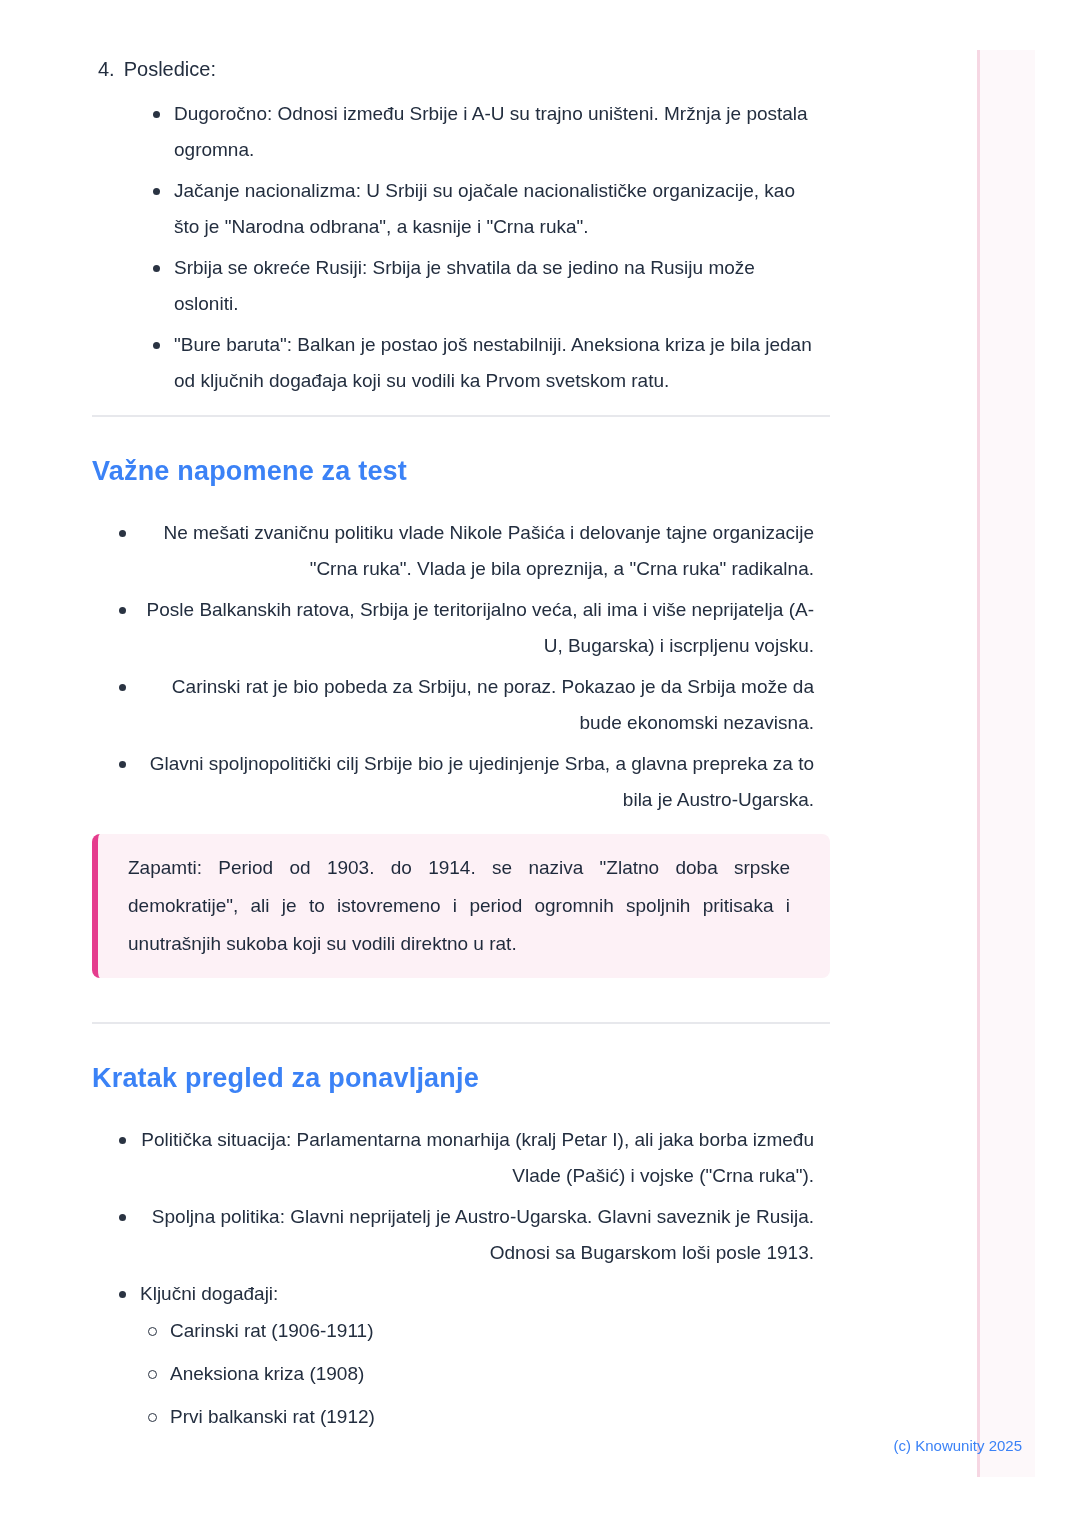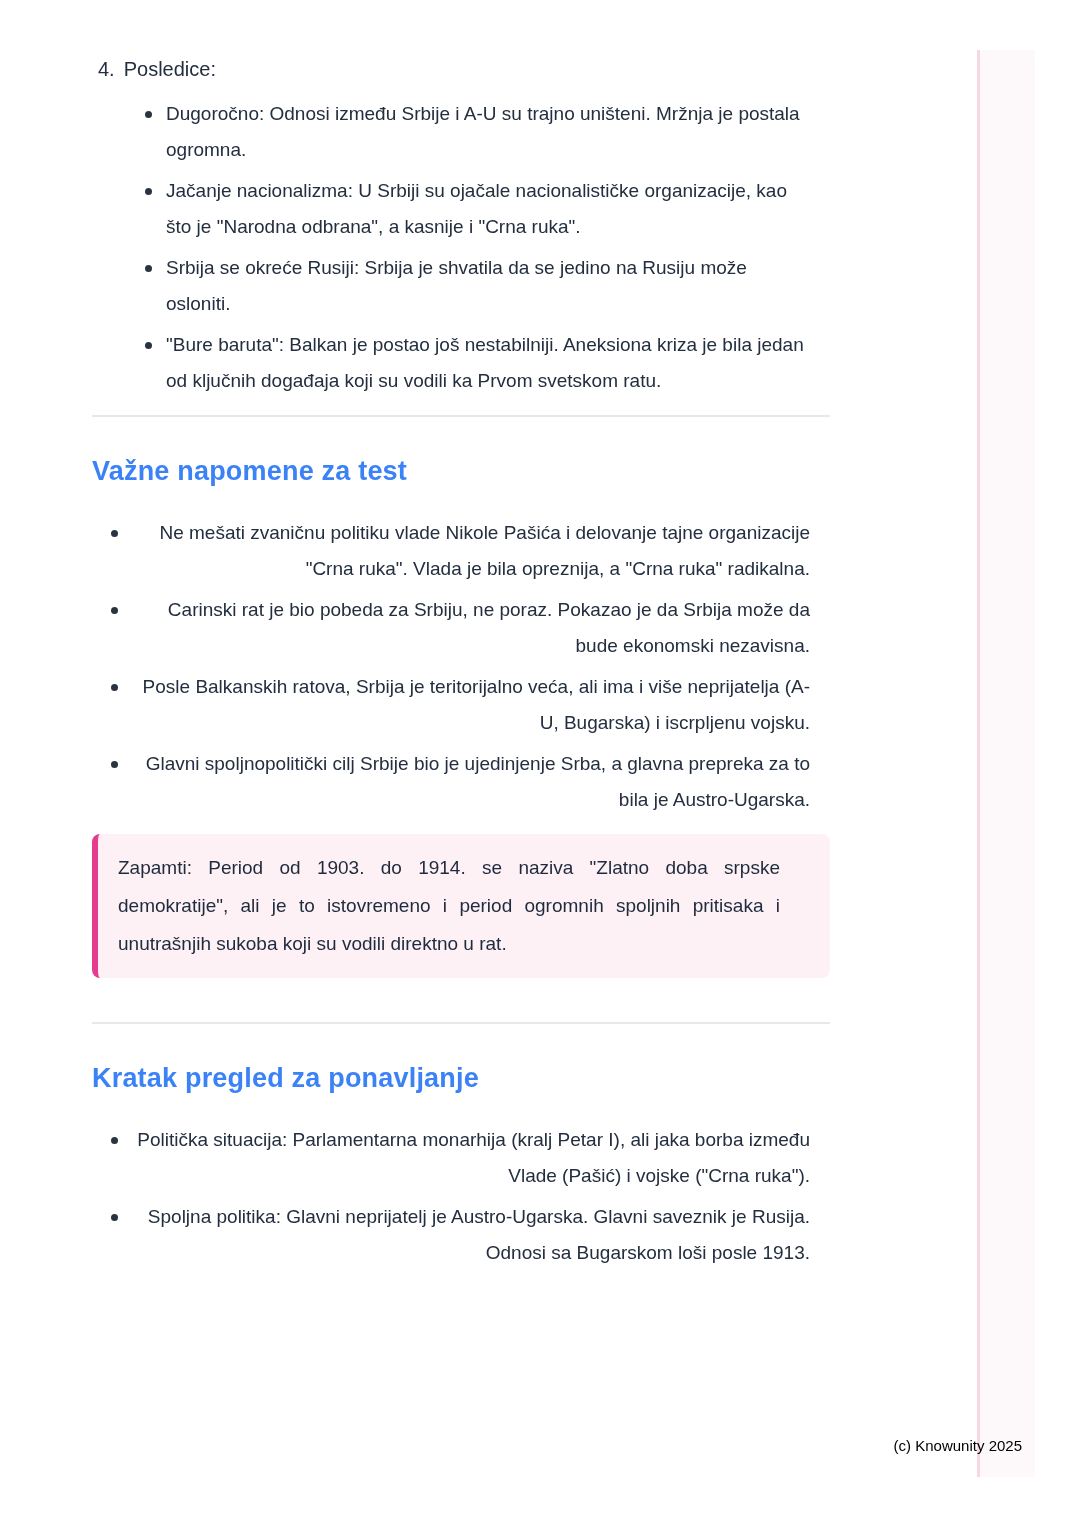--- a/index.html
+++ b/index.html
@@ -12,21 +12,21 @@
   .side-page{
     position:absolute;left:977px;top:50px;width:55px;height:1427px;
     background:#fdf8fa;border-left:3px solid #f6d7e3;
   }
   .content{position:absolute;left:92px;top:54px;width:738px;}
 
   .num-line{font-size:20px;line-height:30px;margin:0 0 0 6px;}
   .num{margin-right:9px;font-weight:400;}
   .b{font-weight:400;}
 
-  ul{list-style:none;margin:8px;padding:0;}
+  ul{list-style:none;margin:16px;padding:0;}
   li{display:flex;align-items:flex-start;}
 
   
   .lvl2{padding-left:45px;margin-top:12px;}
   .lvl2 li{margin-bottom:5px;}
   .lvl2 .txt{max-width:642px;}
 
   
   .lvl1{padding-left:11px;}
   .lvl1 > li{margin-bottom:5px;}
@@ -49,28 +49,28 @@
     border:none;border-top:2px solid #e7e8ec;
     margin:16px 0 0 0;width:738px;
   }
   h2.pink-heading{
     color:#3b82f6;font-size:27px;line-height:32px;font-weight:700;
     margin:38px 0 28px 0;letter-spacing:.2px;
   }
   .callout{
     margin-top:16px;width:738px;box-sizing:border-box;
     background:#fdf1f6;border-left:6px solid #e53c8d;border-radius:8px;
-    padding:15px 36px 15px 20px;
+    padding:15px 36px 15px 30px;
   }
   .callout .txt{
     text-align:justify;line-height:38px;color:#1f2a3c;max-width:662px;
   }
   .footer{
     position:absolute;top:1437px;right:58px;
-    font-size:15px;color:#000000;z-index:5;
+    font-size:15px;color:#3b82f6;z-index:5;
   }
 </style>
 </head>
 <body>
 
 <div class="side-page"></div>
 
 <div class="content">
 
   <div class="num-line">
@@ -100,25 +100,25 @@
 
   <h2 class="pink-heading">Važne napomene za test</h2>
 
   <ul class="lvl1">
     <li>
       <span class="dot"></span>
       <p class="txt"><span class="b">Ne mešati</span><span> zvaničnu politiku vlade Nikole Pašića i delovanje tajne organizacije "Crna ruka". Vlada je bila opreznija, a "Crna ruka" radikalna.</span></p>
     </li>
     <li>
       <span class="dot"></span>
-      <p class="txt"><span>Carinski rat je bio </span><span class="b">pobeda</span><span> za Srbiju, ne poraz. Pokazao je da Srbija može da bude ekonomski nezavisna.</span></p>
+      <p class="txt"><span>Posle Balkanskih ratova, Srbija je </span><span class="b">teritorijalno veća</span><span>, ali ima i više neprijatelja (A-U, Bugarska) i iscrpljenu vojsku.</span></p>
     </li>
     <li>
       <span class="dot"></span>
-      <p class="txt"><span>Posle Balkanskih ratova, Srbija je </span><span class="b">teritorijalno veća</span><span>, ali ima i više neprijatelja (A-U, Bugarska) i iscrpljenu vojsku.</span></p>
+      <p class="txt"><span>Carinski rat je bio </span><span class="b">pobeda</span><span> za Srbiju, ne poraz. Pokazao je da Srbija može da bude ekonomski nezavisna.</span></p>
     </li>
     <li>
       <span class="dot"></span>
       <p class="txt"><span>Glavni spoljnopolitički cilj Srbije bio je </span><span class="b">ujedinjenje Srba</span><span>, a glavna prepreka za to bila je </span><span class="b">Austro-Ugarska</span><span>.</span></p>
     </li>
   </ul>
 
   <div class="callout">
     <p class="txt"><span class="b">Zapamti</span><span>: Period od 1903. do 1914. se naziva </span><span class="b">"Zlatno doba srpske demokratije"</span><span>, ali je to istovremeno i period ogromnih spoljnih pritisaka i unutrašnjih sukoba koji su vodili direktno u rat.</span></p>
   </div>
@@ -130,17 +130,35 @@
 
   <ul class="lvl1">
     <li>
       <span class="dot"></span>
       <p class="txt"><span class="b">Politička situacija</span><span>: Parlamentarna monarhija (kralj Petar I), ali jaka borba između Vlade (Pašić) i vojske ("Crna ruka").</span></p>
     </li>
     <li>
       <span class="dot"></span>
       <p class="txt"><span class="b">Spoljna politika</span><span>: Glavni neprijatelj je Austro-Ugarska. Glavni saveznik je Rusija. Odnosi sa Bugarskom loši posle 1913.</span></p>
     </li>
+    <li style="flex-wrap:wrap">
+      <span class="dot"></span>
+      <p class="txt"><span class="b">Ključni događaji</span><span>:</span></p>
+      <ul class="sublist" style="flex-basis:100%">
+        <li>
+          <span class="circle"></span>
+          <p class="txt">Carinski rat (1906-1911)</p>
+        </li>
+        <li>
+          <span class="circle"></span>
+          <p class="txt">Aneksiona kriza (1908)</p>
+        </li>
+        <li>
+          <span class="circle"></span>
+          <p class="txt">Prvi balkanski rat (1912)</p>
+        </li>
+      </ul>
+    </li>
   </ul>
 
 </div>
 
 <div class="footer">(c) Knowunity 2025</div>
 
 </body></html>

